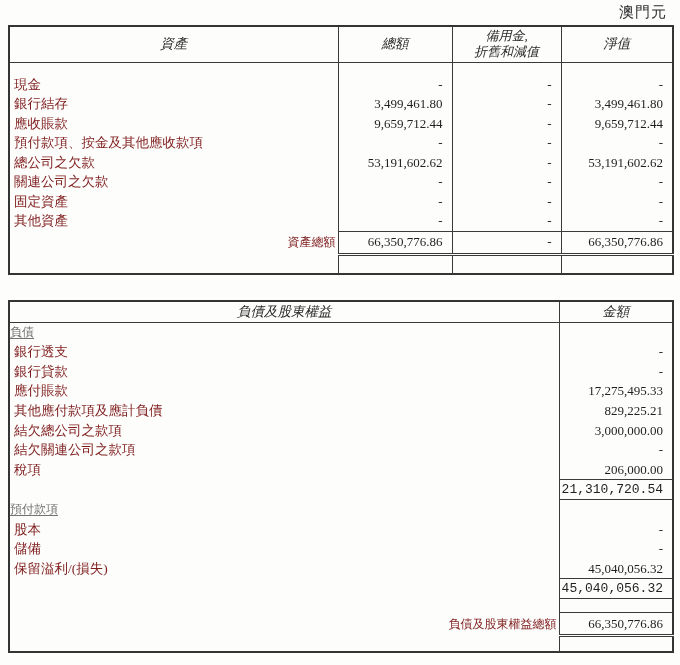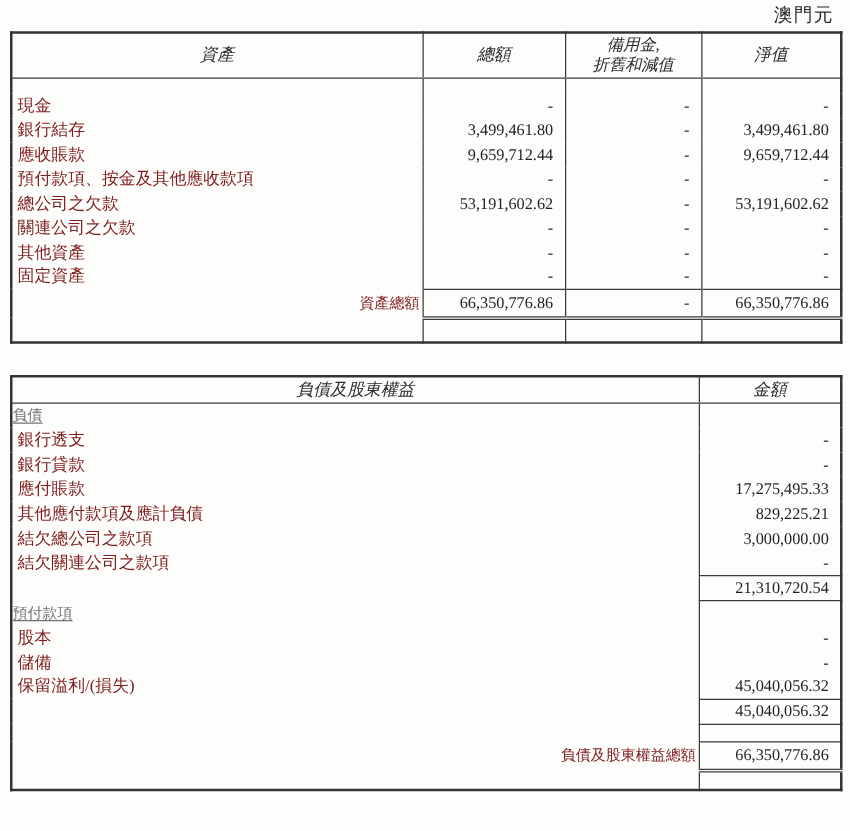--- a/index.html
+++ b/index.html
@@ -39,21 +39,21 @@
 
   
   .lbl { text-align: left; padding-left: 4px; font-size: 13.5px; color: #7f1d1d; }
 
   
   .num { text-align: right; padding-right: 9px; font-size: 13px; color: #1f1f1f; }
 
   
   .sec { text-align: left; font-size: 12px; color: #737373; }
   .sec .u { text-decoration: underline; text-underline-offset: 2px; }
-  .rule-both { border-top: 1.5px solid #3a3a3a; border-bottom: 1.5px solid #3a3a3a; }
+  .rule-both { border-top: 1.5px solid #3a3a3a; border-bottom: 1.5px solid #3a3a3a; font-family: Liberation Mono, monospace; }
   .rule-grand { border-top: 1.5px solid #3a3a3a; border-bottom: 3px double #3a3a3a; }
 
   .total-lbl { text-align: right; padding-right: 2px; font-size: 12px; }
 
   
   .h-head   { height: 36px; }
   .h-sp     { height: 13px; }
   .h-row    { height: 19.5px; }
   .h-total  { height: 23px; }
   .h-tail   { height: 20px; }
@@ -128,27 +128,27 @@
         <td class="num v">-</td>
         <td class="num v">53,191,602.62</td>
       </tr>
       <tr class="h-row">
         <td class="lbl">關連公司之欠款</td>
         <td class="num v">-</td>
         <td class="num v">-</td>
         <td class="num v">-</td>
       </tr>
       <tr class="h-row">
+        <td class="lbl">固定資產</td>
+        <td class="num v">-</td>
+        <td class="num v">-</td>
+        <td class="num v">-</td>
+      </tr>
+      <tr class="h-row">
         <td class="lbl">其他資產</td>
-        <td class="num v">-</td>
-        <td class="num v">-</td>
-        <td class="num v">-</td>
-      </tr>
-      <tr class="h-row">
-        <td class="lbl">固定資產</td>
         <td class="num v">-</td>
         <td class="num v">-</td>
         <td class="num v">-</td>
       </tr>
 
       <tr class="h-total">
         <td class="lbl total-lbl">資產總額</td>
         <td class="num v rule-grand">66,350,776.86</td>
         <td class="num v rule-grand">-</td>
         <td class="num v rule-grand">66,350,776.86</td>
@@ -196,20 +196,24 @@
         <td class="num v">829,225.21</td>
       </tr>
       <tr class="h-row2">
         <td class="lbl">結欠總公司之款項</td>
         <td class="num v">3,000,000.00</td>
       </tr>
       <tr class="h-row2">
         <td class="lbl">結欠關連公司之款項</td>
         <td class="num v">-</td>
       </tr>
+      <tr class="h-row2">
+        <td class="lbl">稅項</td>
+        <td class="num v">206,000.00</td>
+      </tr>
 
       <tr class="h-sub">
         <td></td>
         <td class="num v rule-both">21,310,720.54</td>
       </tr>
 
       <tr class="h-sec">
         <td class="sec"><span class="u">預付款項</span></td>
         <td class="v"></td>
       </tr>

